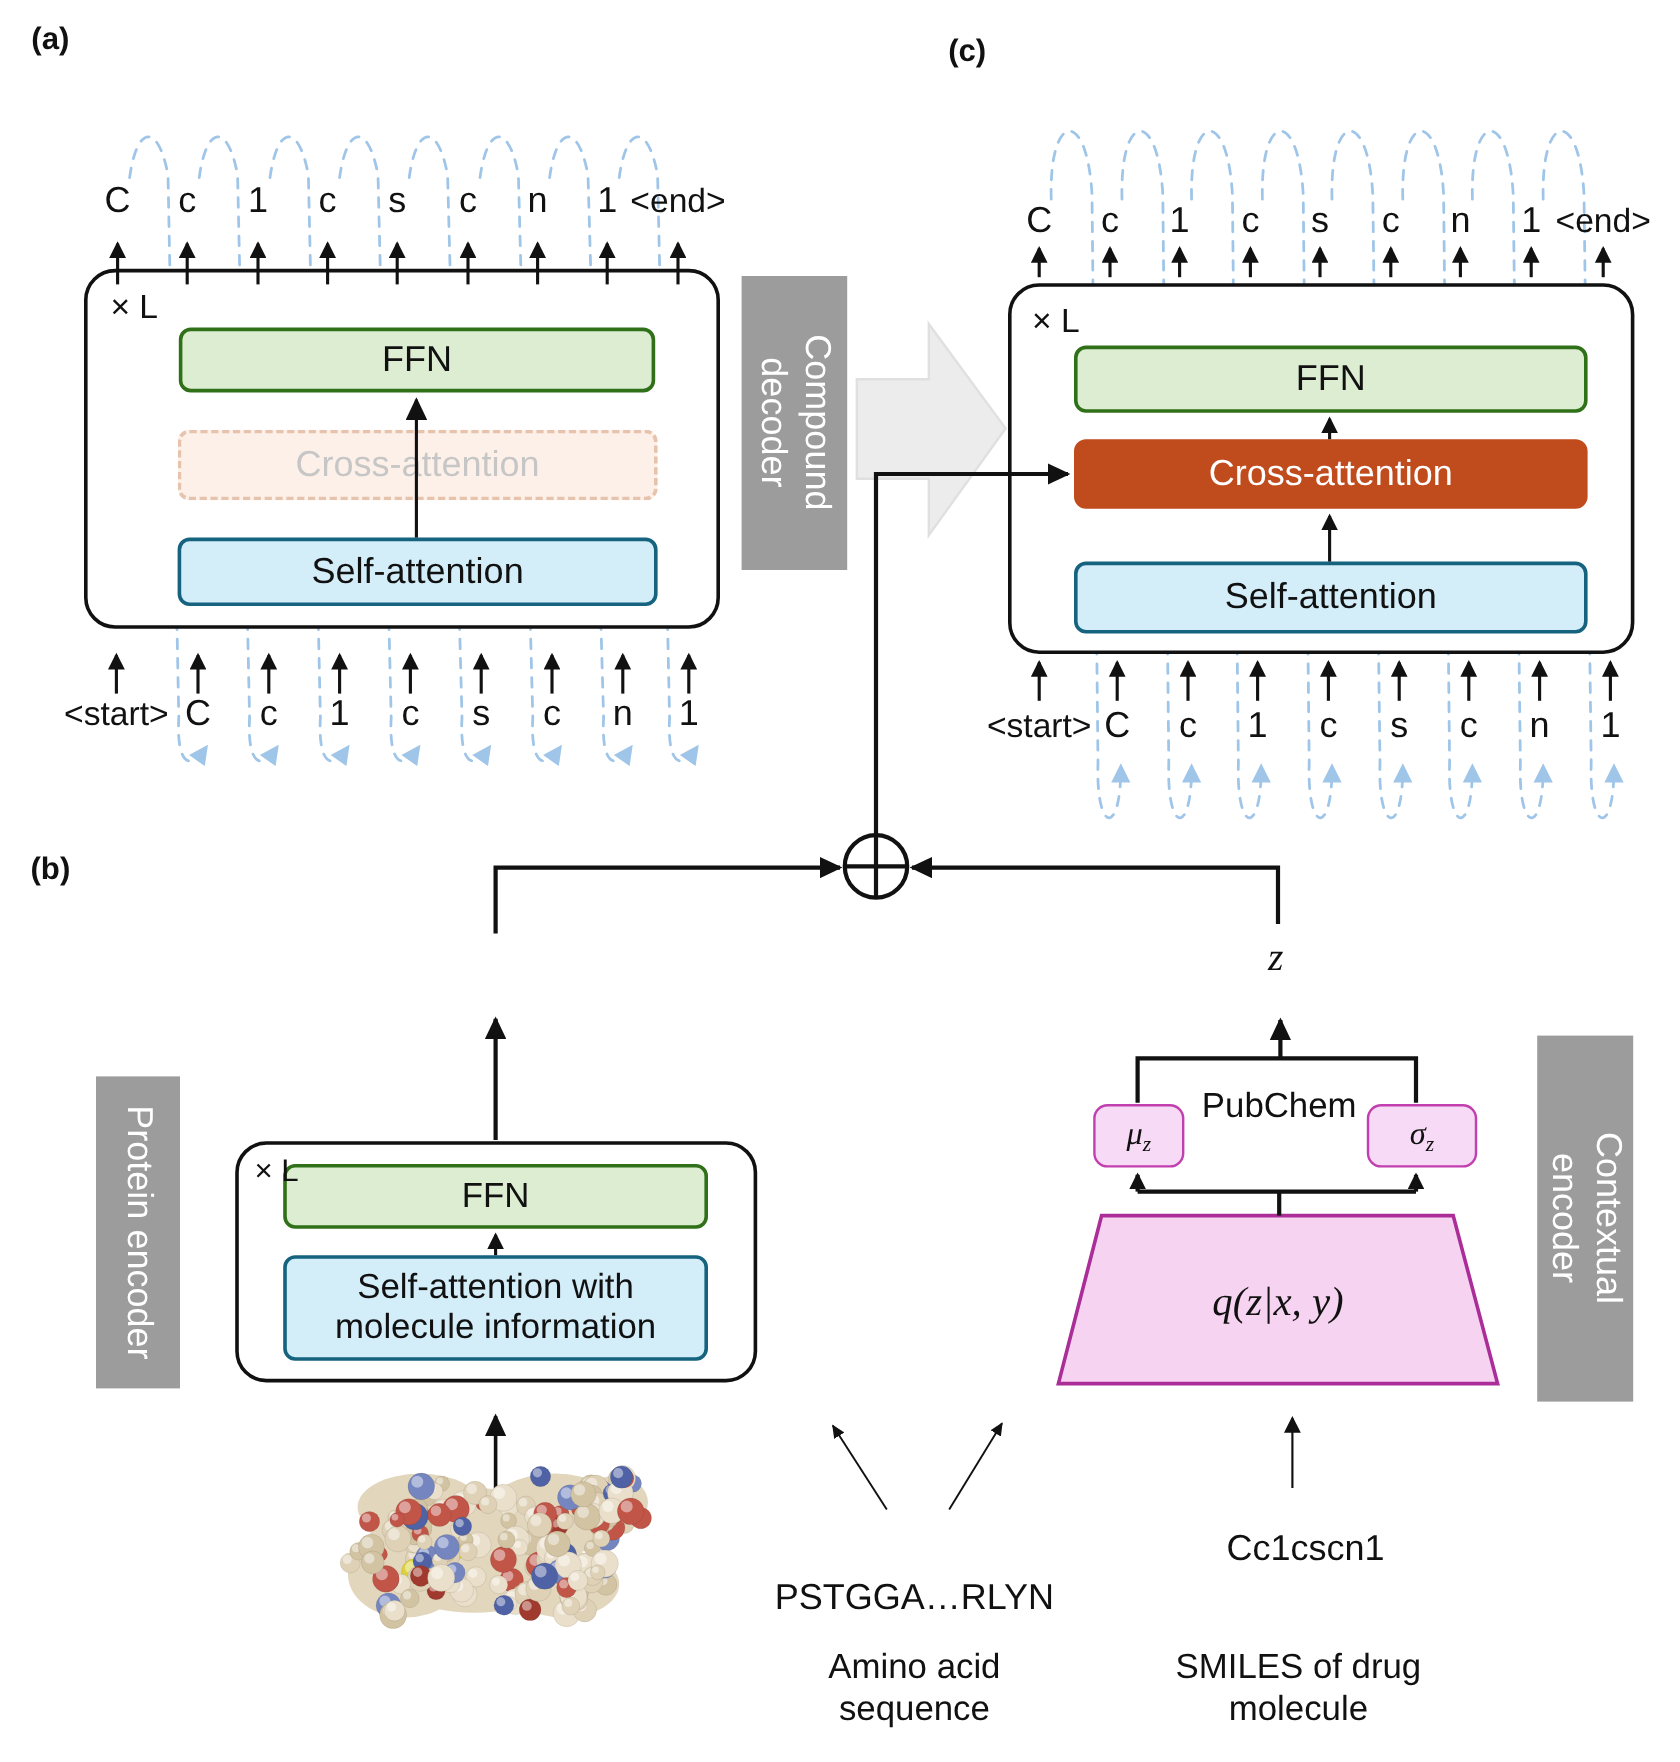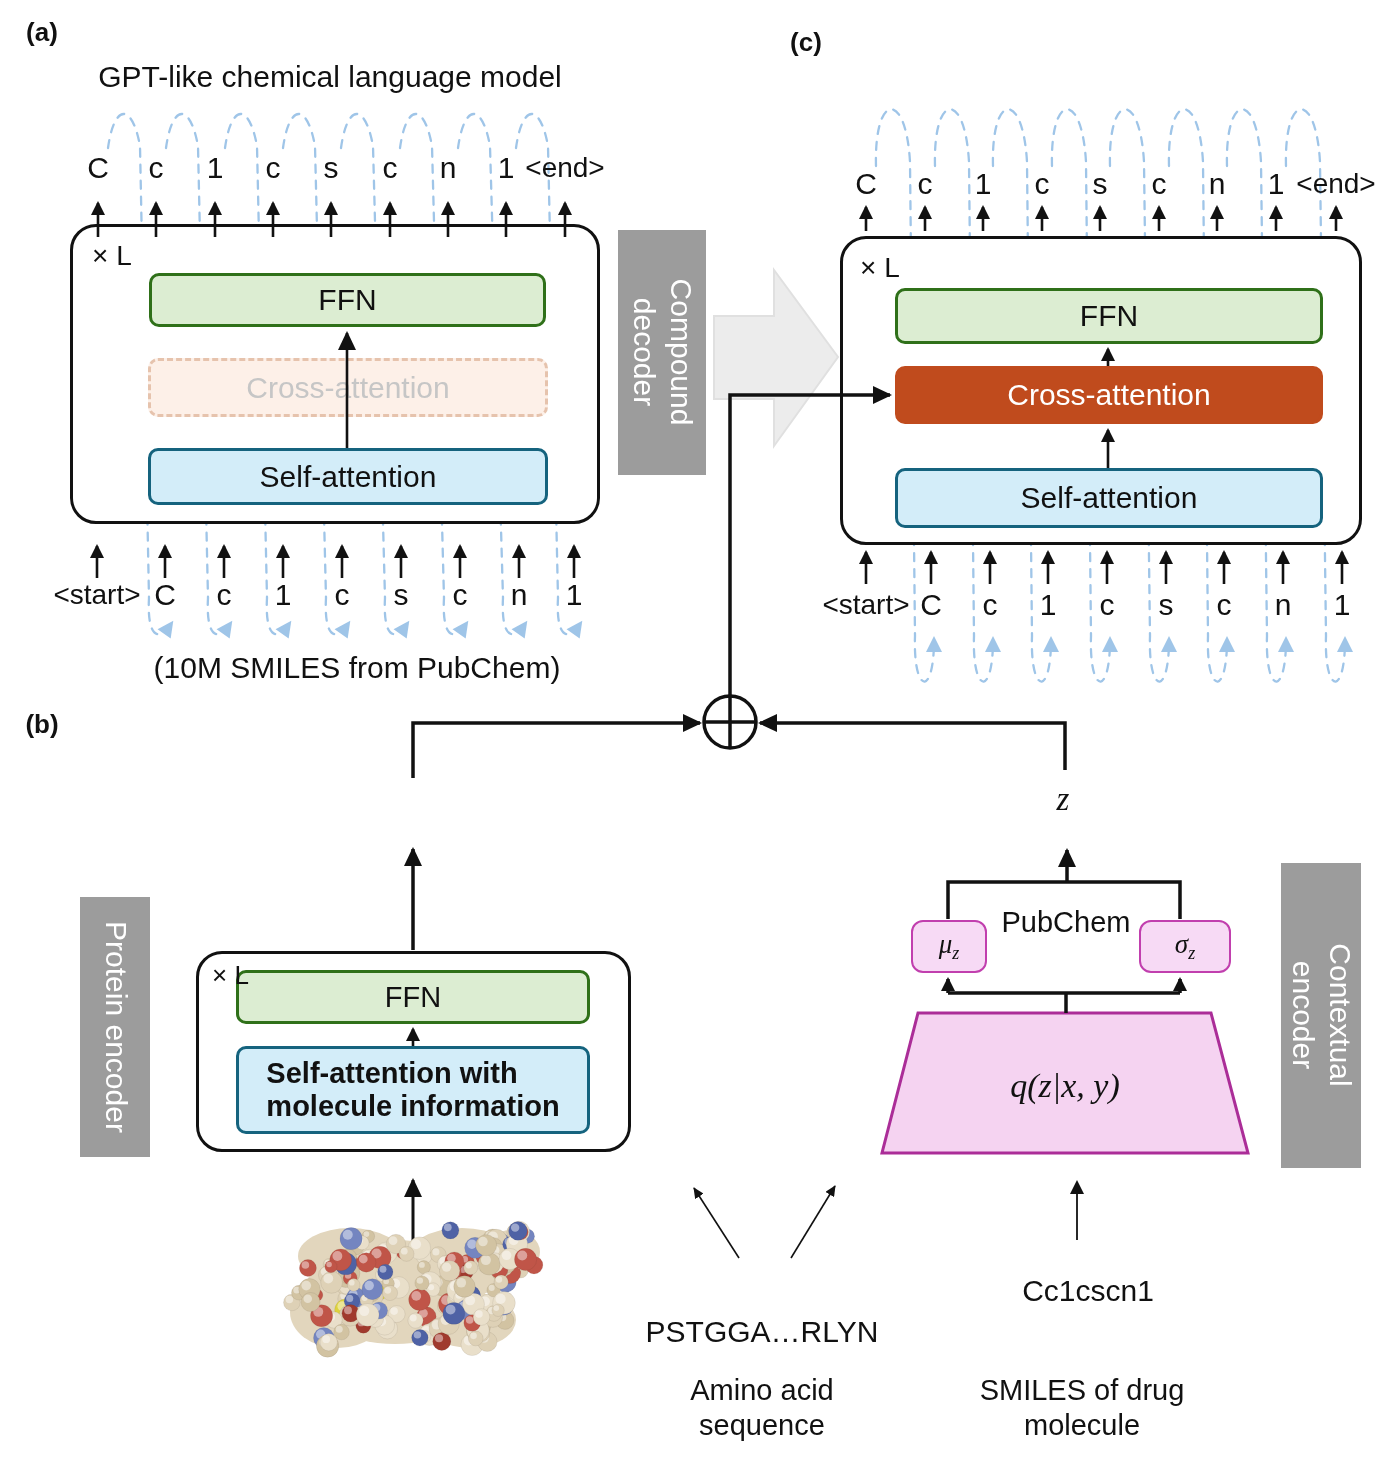--- a/index.html
+++ b/index.html
@@ -22,21 +22,21 @@
   .block.pinkbox sub{font-size:18px;font-style:italic;}
   .graybar{position:absolute;background:var(--bar-gray);}
   .barlabel{position:absolute;color:#fff;font-size:30px;line-height:37px;text-align:center;white-space:nowrap;
             transform:translate(-50%,-50%) rotate(90deg);transform-origin:center;}
   .lbl{position:absolute;transform:translate(-50%,-50%);white-space:nowrap;font-size:30px;}
   .panel-tag{font-weight:bold;font-size:26px;}
   .xl{position:absolute;font-size:28px;white-space:nowrap;}
   .token{position:absolute;transform:translate(-50%,-50%);font-size:30px;white-space:nowrap;}
   .token.special{font-size:28px;}
   .math{font-family:"Liberation Serif","DejaVu Serif",serif;font-style:italic;}
-  .two-line{line-height:33px;font-weight:bold;}
+  .two-line{line-height:33px;text-align:center;}
 </style>
 </head>
 <body>
 
 <div class="canvas" style="--ffn-fill: #dcedd2; --ffn-border: #2f7019; --attn-fill: #d3edf9; --attn-border: #15637e; --cross-on-fill: #c04b1d; --cross-off-fill: #fdf0e8; --cross-off-border: #e6c3ad; --cross-off-text: #c6c6c6; --pink-fill: #f7daf5; --pink-border: #c13fae; --bar-gray: #9c9c9c;">
 
   <svg id="under-svg" class="layer" width="1400" height="1468">
     <defs>
       <marker id="m-blue" markerUnits="userSpaceOnUse" markerWidth="18" markerHeight="18" refX="13" refY="9" orient="auto">
         <path d="M1,1 L17,9 L1,17 z" fill="#9fc5e8"></path>
@@ -544,23 +544,21 @@
         <circle cx="369.204332391687" cy="1285.5494059264652" r="4.710750737786293" fill="rgba(255,255,255,0.45)"></circle>
         <circle cx="453.8670603630352" cy="1313.4035124017269" r="10.95191453397274" fill="#4f62a5" stroke="rgba(60,50,30,0.15)" stroke-width="0.6"></circle>
         <circle cx="450.58148600284335" cy="1309.5703423148364" r="4.928361540287733" fill="rgba(255,255,255,0.45)"></circle>
         <circle cx="486.134333796186" cy="1245.249340307063" r="10.557820200920105" fill="#d2c3a2" stroke="rgba(60,50,30,0.15)" stroke-width="0.6"></circle>
         <circle cx="482.96698773591" cy="1241.554103236741" r="4.751019090414047" fill="rgba(255,255,255,0.45)"></circle>
       </g>
   </svg>
 
   <div class="labels">
     <div class="lbl panel-tag" style="left:42px;top:32px;">(a)</div>
-    <div class="lbl" style="left:330px;top:77px;">GPT-like chemical language model</div>
     <div class="xl" style="left:92px;top:240px;">× L</div>
-    <div class="lbl" style="left:357px;top:668px;">(10M SMILES from PubChem)</div>
 
     <div class="lbl panel-tag" style="left:806px;top:42px;">(c)</div>
     <div class="xl" style="left:860px;top:252px;">× L</div>
 
     <div class="lbl panel-tag" style="left:42px;top:724px;">(b)</div>
     <div class="xl" style="left:212px;top:960px;font-size:26px;">× L</div>
     <div class="lbl" style="left:413px;top:1487px;font-size:29px;">information</div>
 
     <div class="barlabel" style="left:663px;top:352px;">
       <span>Compound</span><br>

